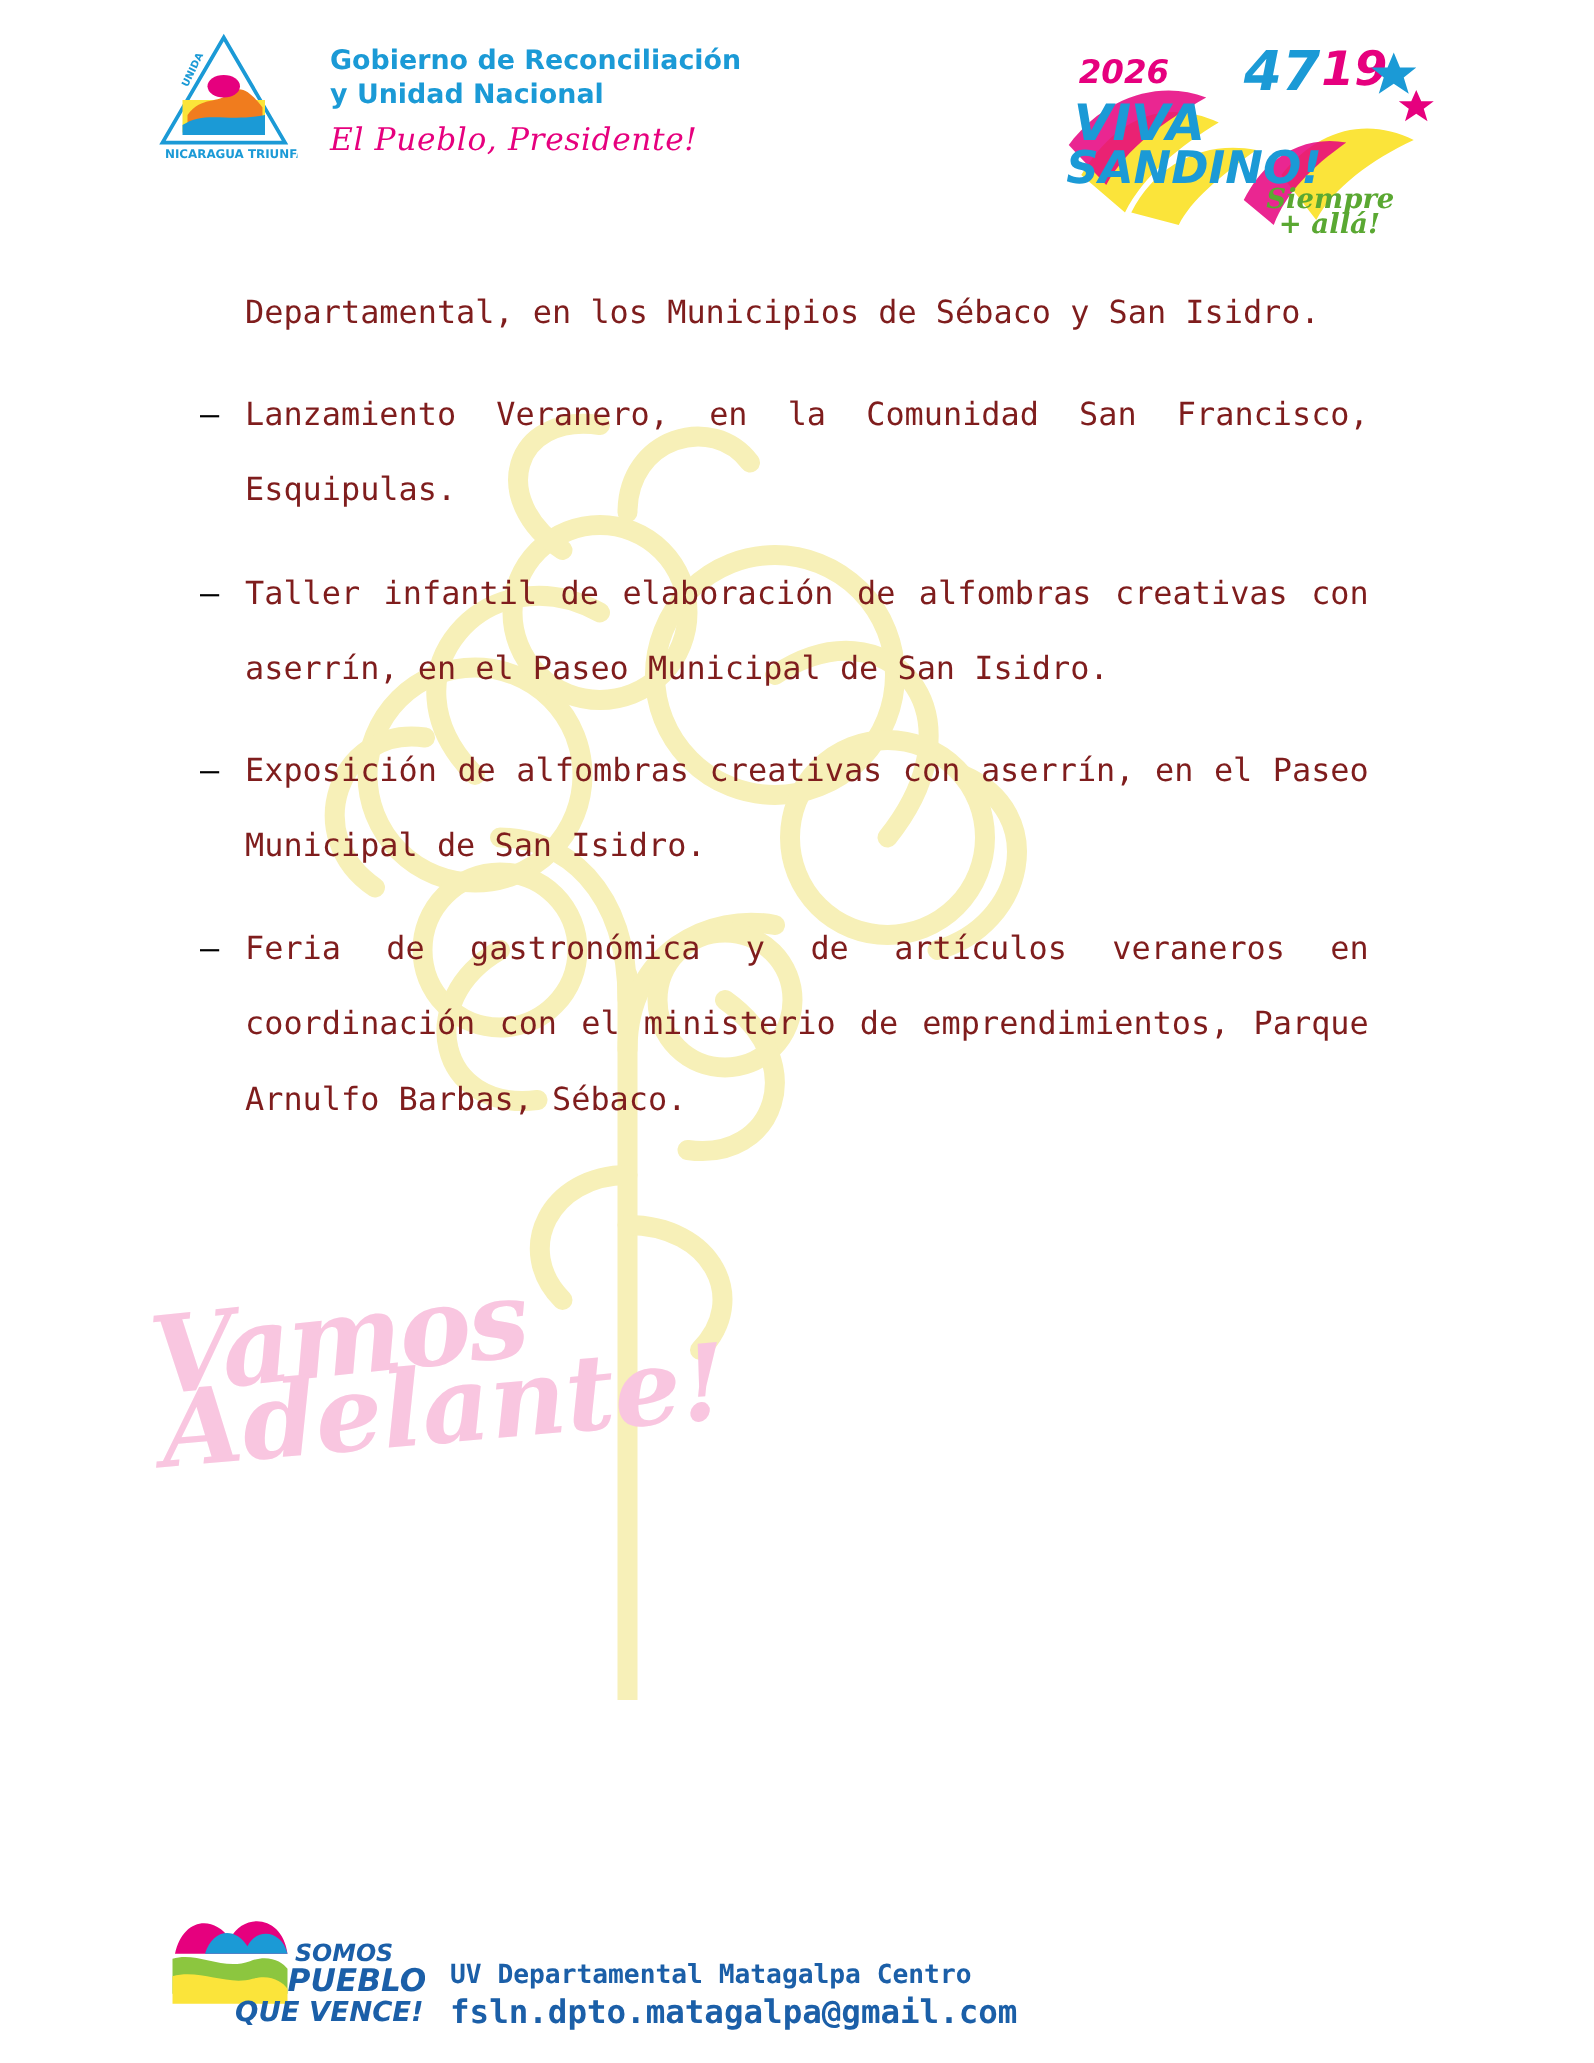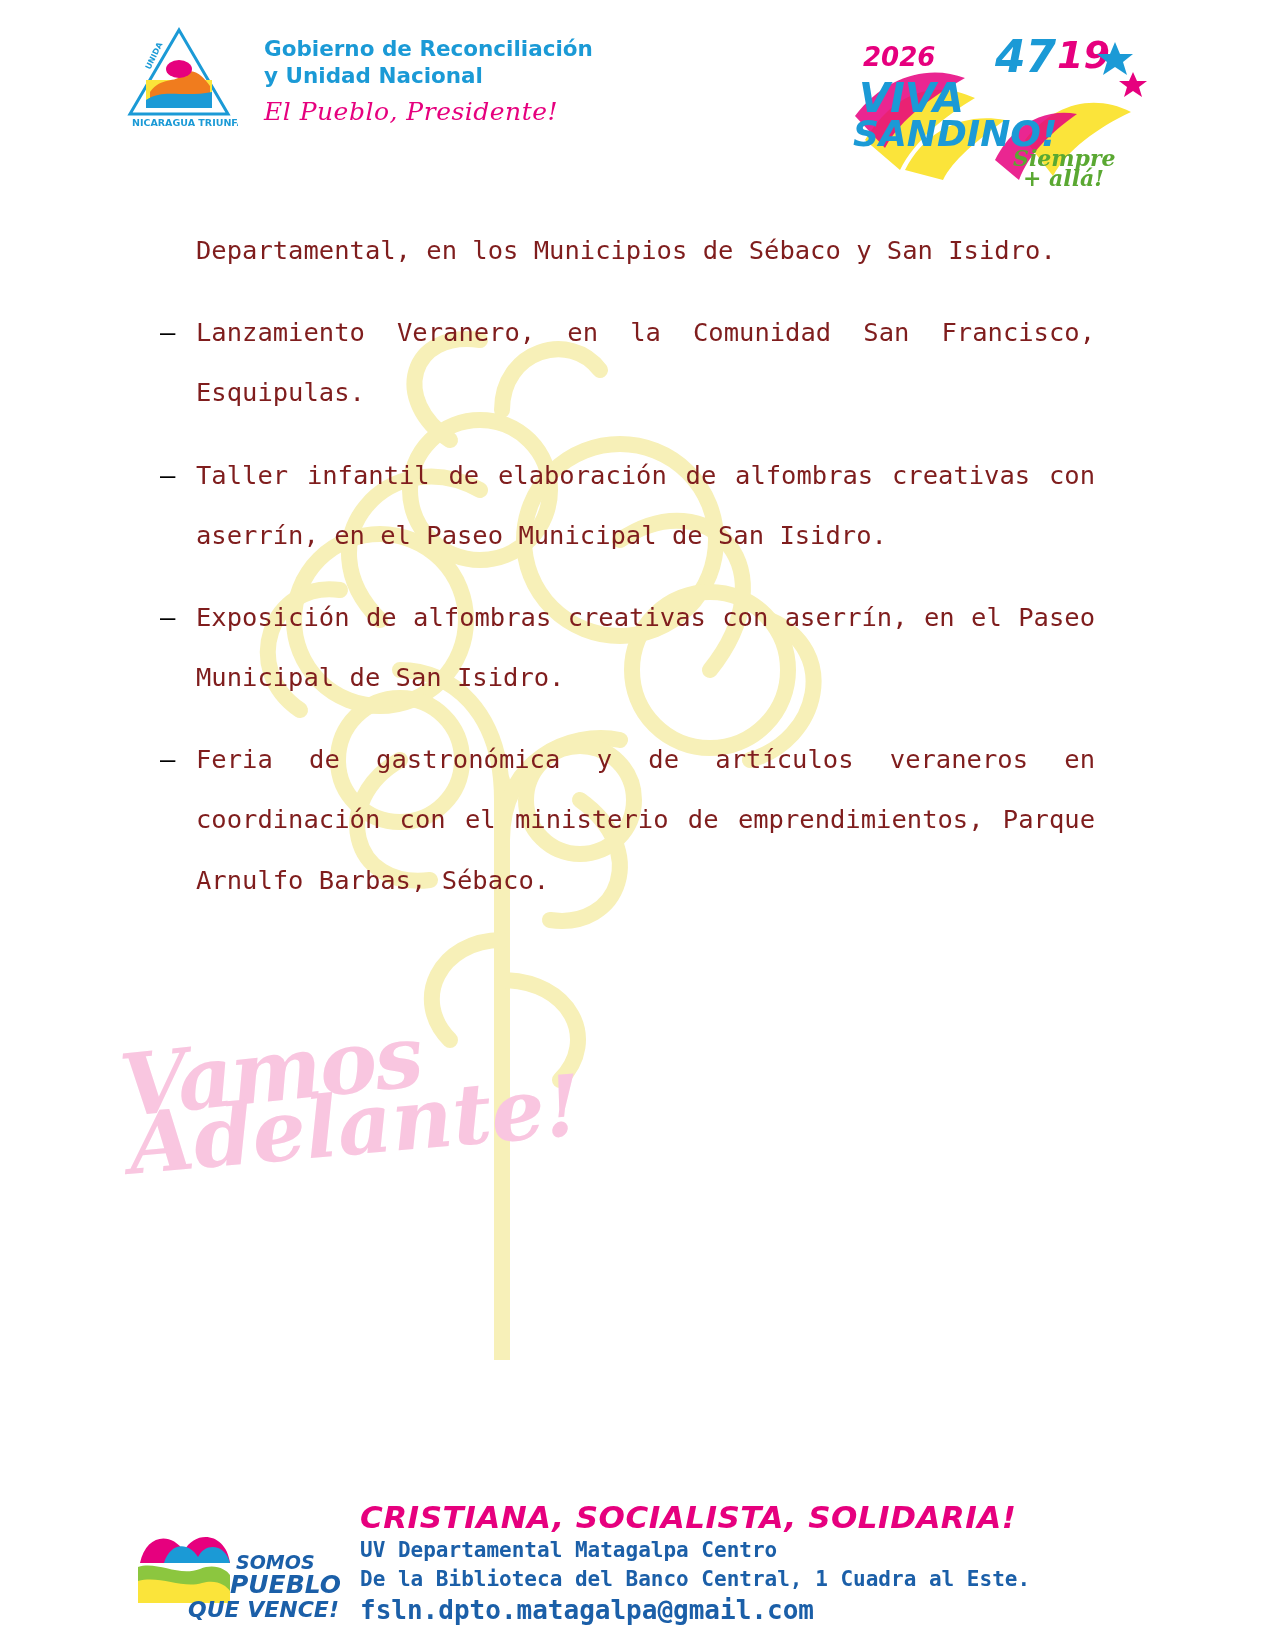--- a/index.html
+++ b/index.html
@@ -303,20 +303,18 @@
         <path d="M34 46 C40 26 58 24 68 40 C76 24 96 28 100 46 Z" fill="#1b9ad6"></path>
         <path d="M8 50 C28 44 48 60 70 52 C84 46 96 52 100 58 L100 78 L8 78 Z" fill="#8cc63f"></path>
         <path d="M8 64 C30 58 52 72 72 66 C86 62 96 68 100 74 L100 86 L8 86 Z" fill="#fbe43a"></path>
         <text x="106" y="52" font-family="DejaVu Sans, sans-serif" font-size="19" font-style="italic" font-weight="bold" fill="#1b5fa8">SOMOS</text>
         <text x="100" y="76" font-family="DejaVu Sans, sans-serif" font-size="25" font-style="italic" font-weight="bold" fill="#1b5fa8">PUEBLO</text>
         <text x="58" y="100" font-family="DejaVu Sans, sans-serif" font-size="22" font-style="italic" font-weight="bold" fill="#1b5fa8">QUE VENCE!</text>
       </svg>
     </div>
 
     <div class="footer-text">
-      <div class="footer-slogan">CRISTIANA, SOCIALISTA, SOLIDARIA!</div>
       <div class="footer-line">UV Departamental Matagalpa Centro</div>
-      <div class="footer-line">De la Biblioteca del Banco Central, 1 Cuadra al Este.</div>
       <div class="footer-mail">fsln.dpto.matagalpa@gmail.com</div>
     </div>
   </div>
 
 </div>
 
 </body></html>

